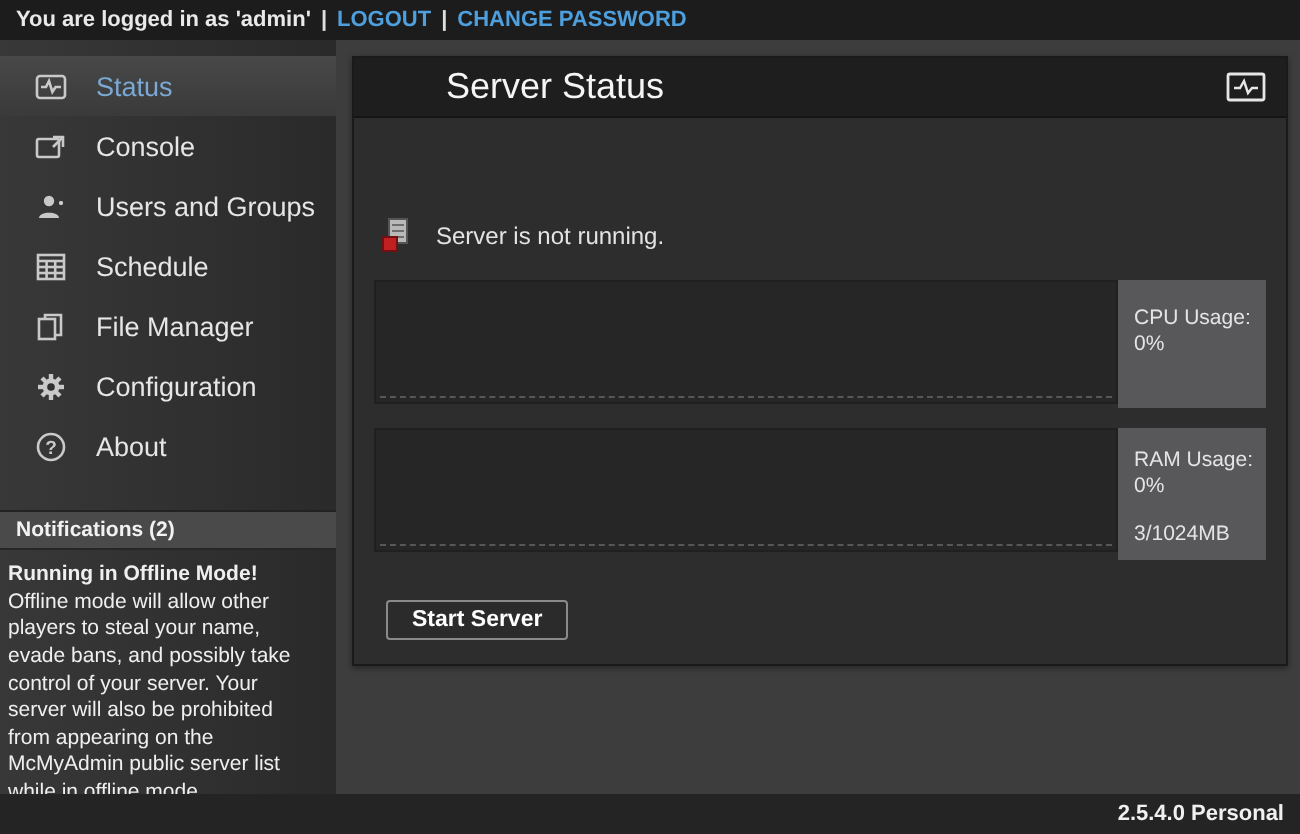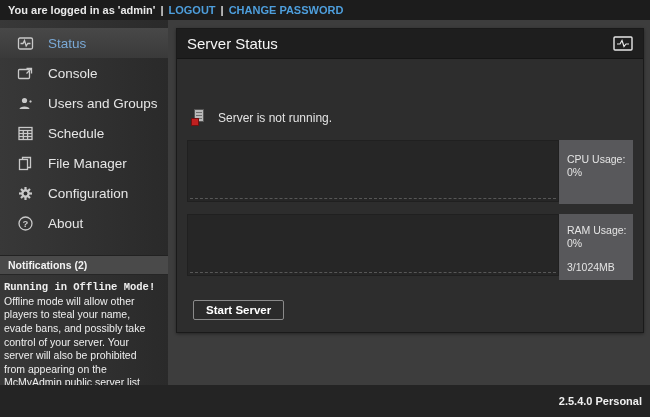--- a/index.html
+++ b/index.html
@@ -48,36 +48,36 @@
     background:#4a4a4a;
     border-top:1px solid #222;
     border-bottom:1px solid #262626;
     font-size:10.5px; font-weight:bold; color:#f2f2f2;
     padding:3px 8px;
   }
   .notif-body {
     padding:6px 8px 0 4px;
     font-size:10.5px; line-height:1.3; color:#efefef;
   }
-  .notif-title { font-weight:bold;font-family:Liberation Mono, monospace; }
+  .notif-title { font-weight:bold; }
 
   
   .main { flex:1; padding:8px 6px 0 8px; }
   .panel {
     background:#2d2d2d;
     border:1px solid #1a1a1a;
     box-shadow:0 1px 3px rgba(0,0,0,.4);
   }
   .panel-header {
     height:30px; background:#1e1e1e;
     display:flex; align-items:center;
     padding:0 10px;
     border-bottom:1px solid #151515;
   }
-  .panel-title { font-size:15px; color:#f5f5f5; flex:1; }
+  .panel-title { font-size:18px; color:#f5f5f5; flex:1;margin-left:36px; }
   .panel-header-icon { width:20px; height:15px; cursor:pointer; }
 
   .panel-body { padding:10px 10px 12px 10px; }
 
   .status-row { display:flex; align-items:flex-start; margin:4px 0 14px 0; }
   .state-msg { display:flex; align-items:center; font-size:12px; color:#e3e3e3; padding-left:4px;margin-top:36px; }
   .state-icon { width:17px; height:17px; position:relative; margin-right:10px; }
   .state-icon .page {
     position:absolute; left:3px; top:0; width:10px; height:13px;
     background:#b9b9b9; border:1px solid #555;
@@ -115,21 +115,21 @@
   .btn {
     display:inline-block; margin-top:10px; margin-left:6px;
     background:#2b2b2b; border:1px solid #8a8a8a; border-radius:2px;
     color:#fff; font-weight:bold; font-size:11.5px;
     padding:3px 12px; cursor:pointer;
     font-family:"Liberation Sans", sans-serif;
   }
 
   
   .footer {
-    position:absolute; left:0; bottom:0; width:650px; height:32px;
+    position:absolute; left:0; bottom:0; width:650px; height:20px;
     background:#242424; display:flex; align-items:center; justify-content:flex-end;
     padding:0 8px; font-size:11px; font-weight:bold; color:#f0f0f0;
   }
 
   svg .stk { stroke:#c9c9c9; fill:none; stroke-width:1.3; }
   svg .fil { fill:#c9c9c9; }
 </style>
 </head>
 <body>
 

